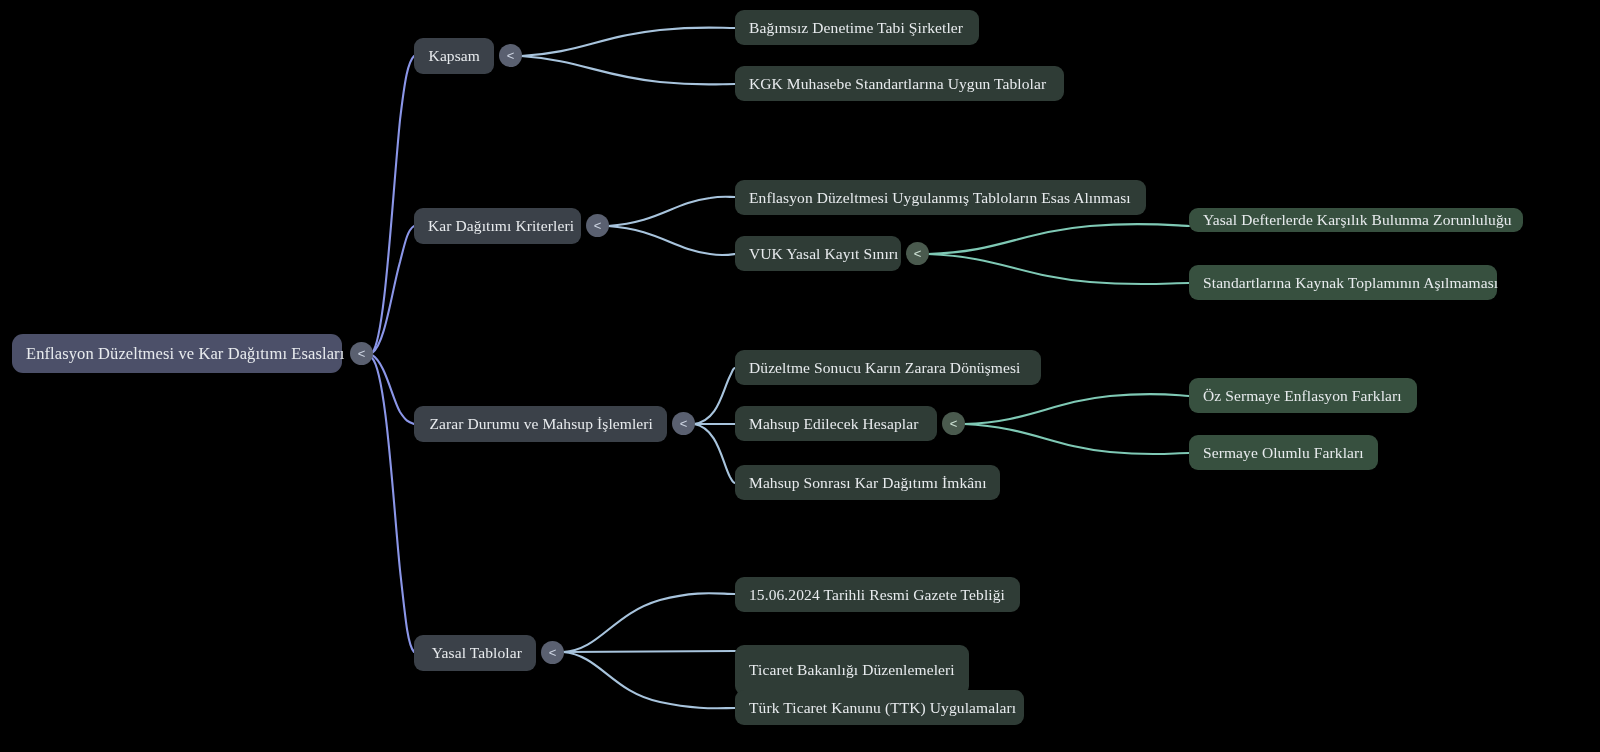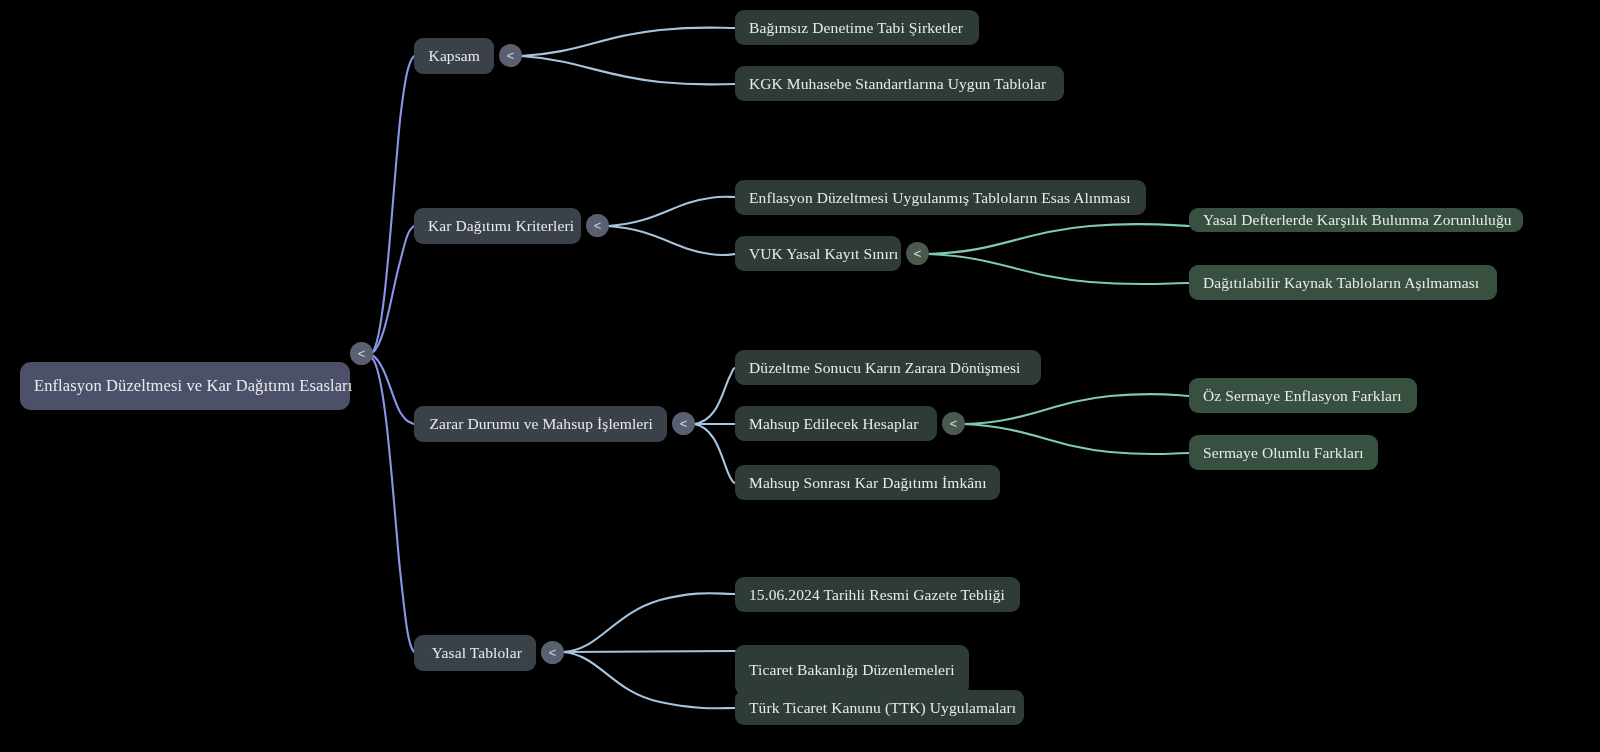--- a/index.html
+++ b/index.html
@@ -111,21 +111,21 @@
 
     <g fill="none" stroke="#7fc9b5" stroke-width="2.1" stroke-linecap="round">
       <path d="M 928 254 C 1000 252 1020 232 1090 226 C 1140 222 1168 225 1189 226"></path>
       <path d="M 928 254 C 1000 257 1020 276 1090 282 C 1140 286 1168 283 1189 283"></path>
 
       <path d="M 964 424 C 1030 422 1050 402 1110 396 C 1155 392 1172 395 1189 396"></path>
       <path d="M 964 424 C 1030 427 1050 446 1110 452 C 1155 456 1172 453 1189 453"></path>
     </g>
   </svg>
 
-  <div class="node node-root" style="left:20px; top:334px; width:330px; height:48px;margin-top:28px;">
+  <div class="node node-root" style="left:12px; top:334px; width:330px; height:39px;">
     <span class="label">Enflasyon Düzeltmesi ve Kar Dağıtımı Esasları</span>
   </div>
   <div class="toggle" style="left:350px; top:342px;">
     <span>&lt;</span>
   </div>
 
   <div class="node node-l2" style="left:414px; top:38px; width:80px; height:36px;">
     <span class="label">Kapsam</span>
   </div>
   <div class="toggle" style="left:499px; top:44px;">
@@ -190,21 +190,21 @@
     <span class="label">Ticaret Bakanlığı Düzenlemeleri</span>
   </div>
   <div class="node node-l3" style="left:735px; top:690px; width:289px; height:35px;">
     <span class="label">Türk Ticaret Kanunu (TTK) Uygulamaları</span>
   </div>
 
   <div class="node node-l4" style="left:1189px; top:208px; width:334px; height:24px;">
     <span class="label">Yasal Defterlerde Karşılık Bulunma Zorunluluğu</span>
   </div>
   <div class="node node-l4" style="left:1189px; top:265px; width:308px; height:35px;">
-    <span class="label">Dağıtılabilir Kaynak Tabloların Aşılmaması</span>
+    <span class="label">Standartlarına Kaynak Toplamının Aşılmaması</span>
   </div>
 
   <div class="node node-l4" style="left:1189px; top:378px; width:228px; height:35px;">
     <span class="label">Öz Sermaye Enflasyon Farkları</span>
   </div>
   <div class="node node-l4" style="left:1189px; top:435px; width:189px; height:35px;">
     <span class="label">Sermaye Olumlu Farkları</span>
   </div>
 
 </div>

